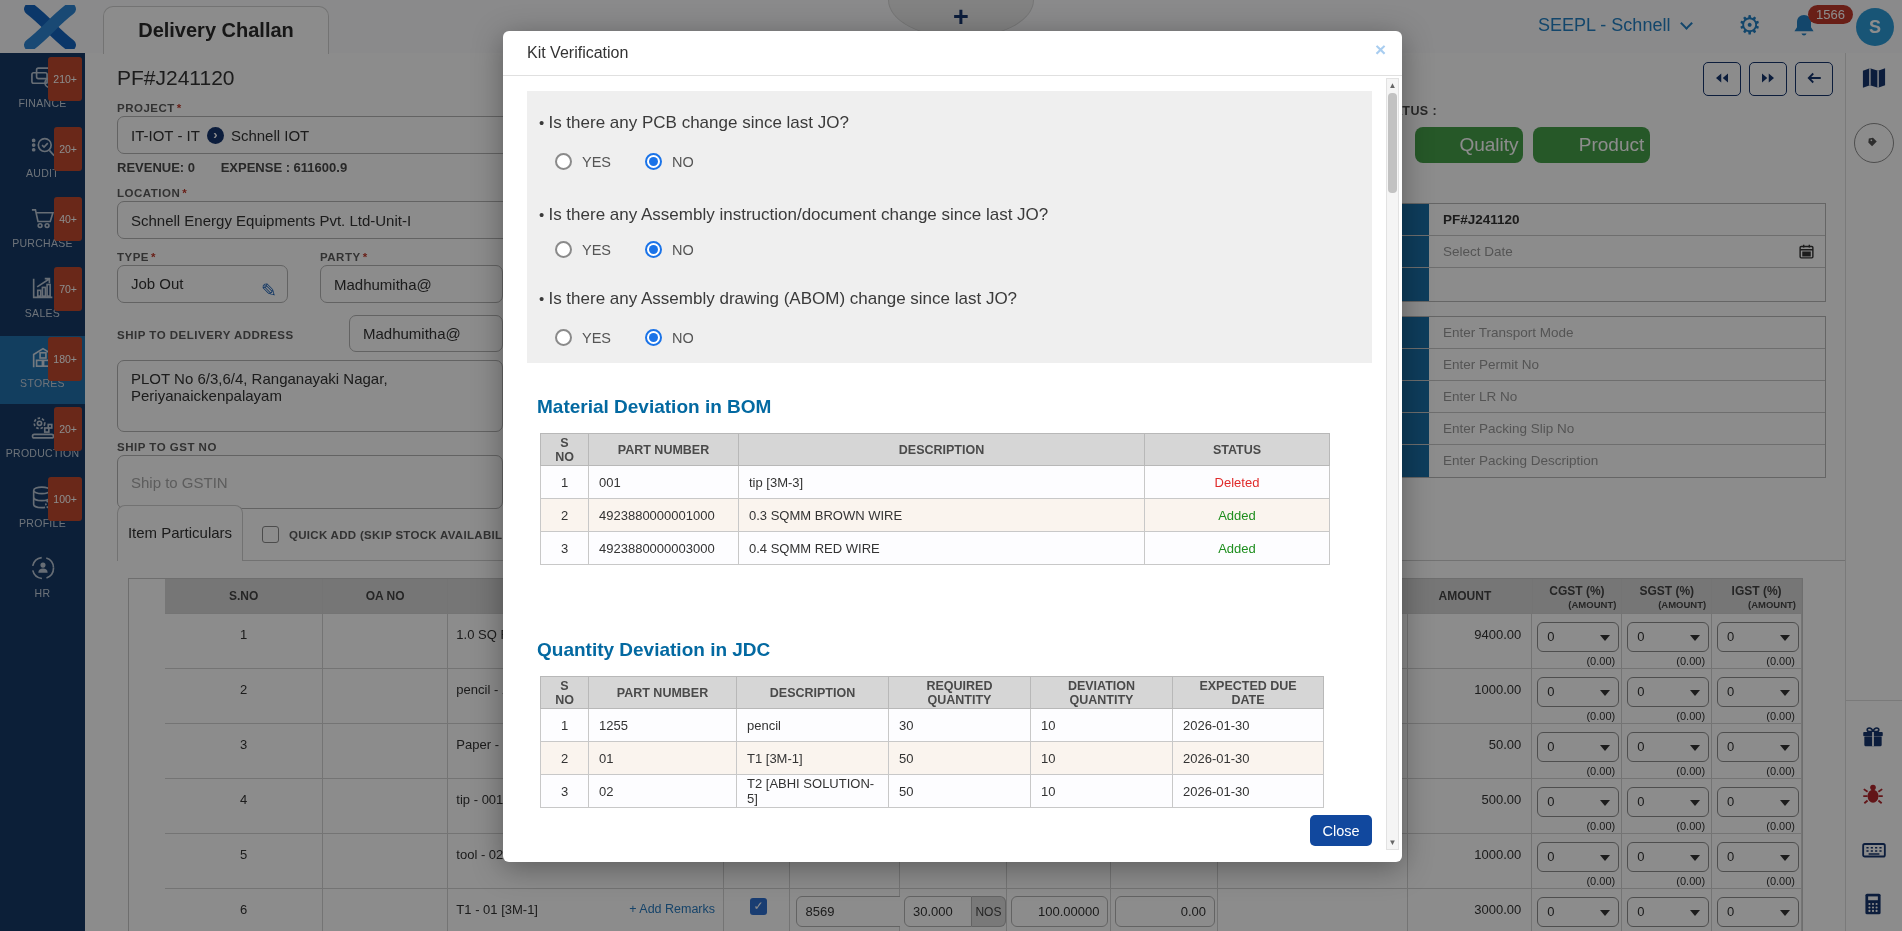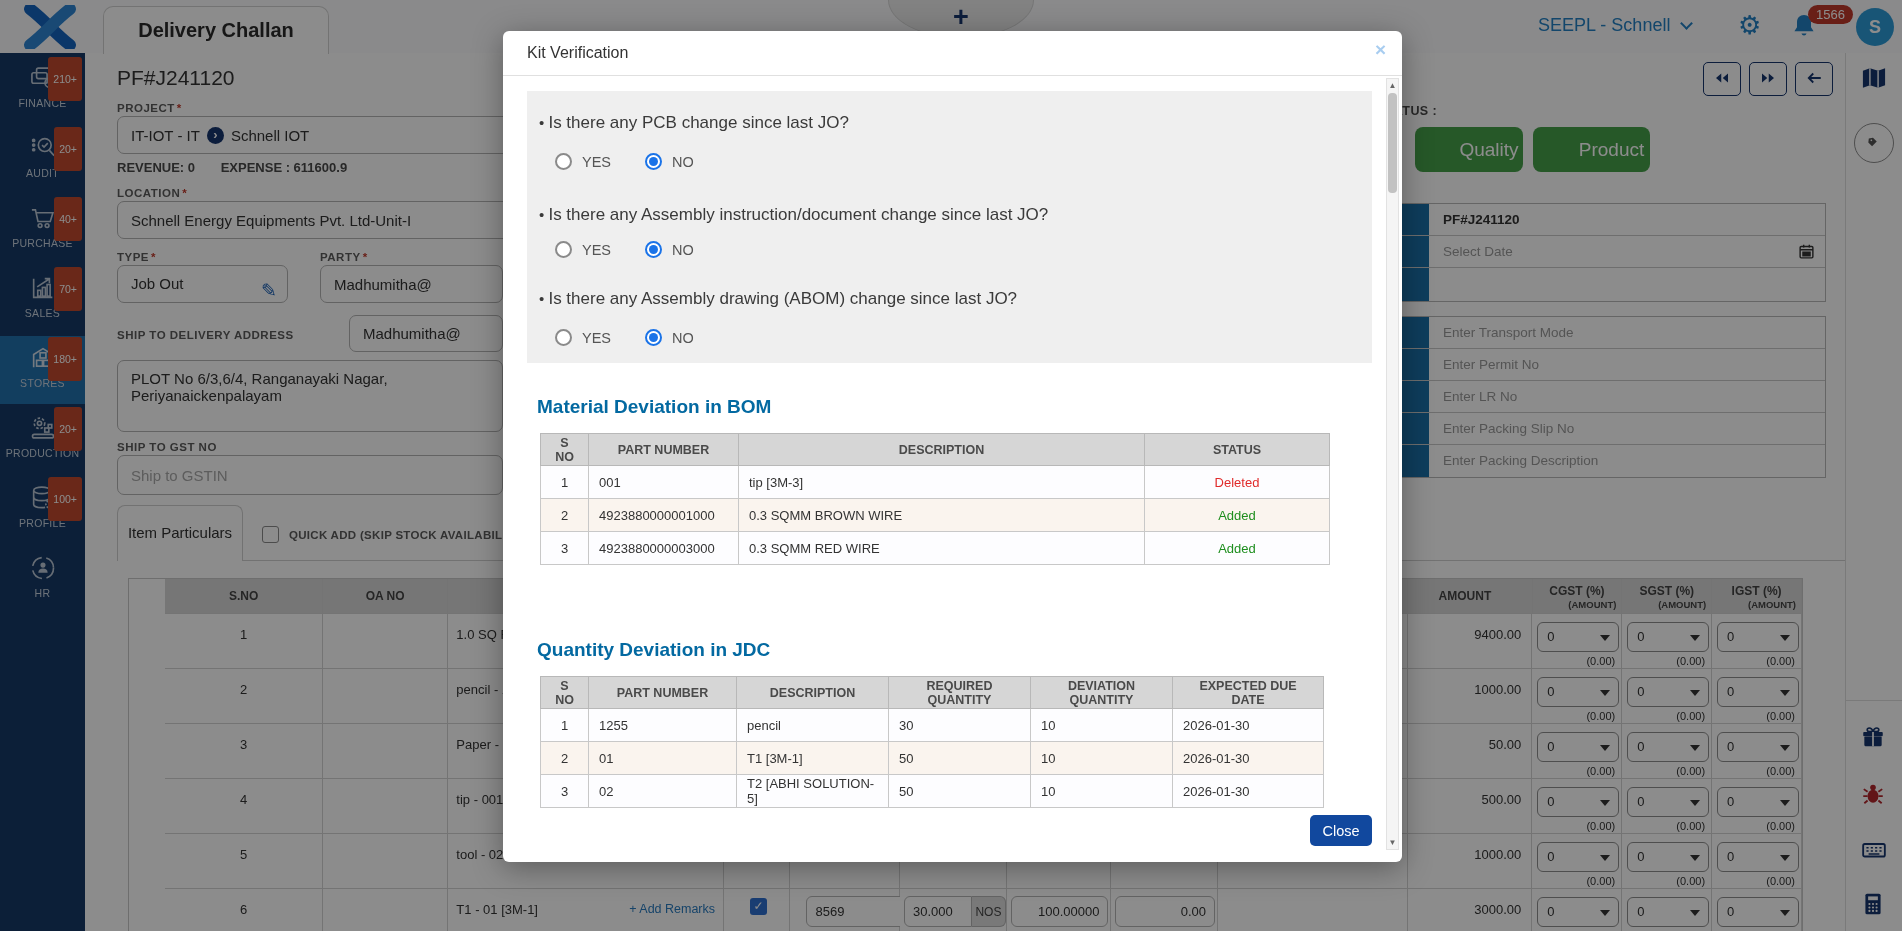--- a/index.html
+++ b/index.html
@@ -81,21 +81,21 @@
   .minp { position:absolute; top:7px; height:31px; border:1px solid #b5b5b5; border-radius:6px;
     font-family:"Liberation Sans", sans-serif; font-size:13px; color:#333; padding:0 8px; background:#fff; }
   .uom { position:absolute; top:7px; height:31px; background:#dcdcdc; border:1px solid #b5b5b5; border-left:none;
     border-radius:0 6px 6px 0; font-size:12px; color:#444; text-align:center; line-height:30px; }
 
   
   .navbtn { position:absolute; top:62px; width:38px; height:34px; border:1.5px solid #16356e; border-radius:5px;
     background:#fff; text-align:center; }
   .navbtn svg { margin-top:7px; }
   .status-lbl { position:absolute; left:1378px; top:104px; font-size:12.5px; font-weight:700; color:#4a4a4a; letter-spacing:.4px; }
-  .gbtn { position:absolute; top:127px; height:45px; background:#46a04a; border-radius:8px; color:#fff;
+  .gbtn { position:absolute; top:127px; height:36px; background:#46a04a; border-radius:8px; color:#fff;
     font-size:19px; font-weight:500; display:flex; align-items:center; justify-content:center; gap:8px;padding-left:48px; }
   .rgroup { position:absolute; left:1392px; width:434px; border:1px solid #b9b9b9; background:#fff; }
   .rrow { position:relative; height:32px; border-bottom:1px solid #c9c9c9; }
   .rrow:last-child { border-bottom:none; }
   .rtag { position:absolute; left:0; top:0; bottom:0; width:36px; background:#1a6fa8; }
   .rval { position:absolute; left:50px; top:8px; font-size:13.5px; font-weight:700; color:#333; }
   .rph { position:absolute; left:50px; top:8px; font-size:13.5px; color:#9a9a9a; }
   .cal { position:absolute; right:10px; top:7px; }
 
   
@@ -261,21 +261,21 @@
     <span class="pencil">✎</span>
   </div>
   <div class="flabel" style="left:320px;top:251px"><span>PARTY</span><span class="req">*</span></div>
   <input class="inp" style="left: 320px; top: 265px; width: 183px; height: 38px;" value="Madhumitha@">
 
   <div class="flabel" style="left:117px;top:329px">SHIP TO DELIVERY ADDRESS</div>
   <input class="inp" style="left: 349px; top: 315px; width: 154px; height: 37px;" value="Madhumitha@">
   <textarea class="inp" style="left: 117px; top: 360px; width: 386px; height: 72px;">PLOT No 6/3,6/4, Ranganayaki Nagar, Periyanaickenpalayam</textarea>
 
   <div class="flabel" style="left:117px;top:441px">SHIP TO GST NO</div>
-  <input class="inp" style="left: 117px; top: 455px; width: 386px; height: 40px;" placeholder="Ship to GSTIN">
+  <input class="inp" style="left: 117px; top: 455px; width: 386px; height: 54px;" placeholder="Ship to GSTIN">
 
   <div class="panel-line"></div>
   <div class="item-tab">Item Particulars</div>
   <div class="qa-box"></div>
   <div class="qa-label">QUICK ADD (SKIP STOCK AVAILABILITY C</div>
 
   <div class="itable">
     <div class="irow ihead">
       <div class="icell c-sno">S.NO</div>
       <div class="icell c-oano">OA NO</div>
@@ -413,21 +413,21 @@
           </div>
         </div>
         <div class="irow">
           <div class="icell c-sno">6</div>
     <div class="icell c-oano"></div>
     <div class="icell c-desc">T1 - 01 [3M-1]<span class="add-remarks">+ Add Remarks</span></div>
     <div class="icell c-3">
             <span class="cbx">✓</span>
           </div>
     <div class="icell c-4">
-            <input class="minp" style="left: 16px; width: 110px;" value="8569">
+            <input class="minp" style="left: 6px; width: 110px;" value="8569">
           </div>
     <div class="icell c-5">
             <input class="minp" style="left: 4px; width: 68px; border-radius: 6px 0px 0px 6px;" value="30.000">
             <span class="uom" style="left:72px;width:34px">NOS</span>
           </div>
     <div class="icell c-6">
             <input class="minp" style="left: 4px; width: 97px; text-align: right;" value="100.00000">
           </div>
     <div class="icell c-7">
             <input class="minp" style="left: 4px; width: 100px; text-align: right;" value="0.00">
@@ -624,21 +624,21 @@
           </tr>
           <tr class="alt">
             <td class="tc">2</td>
     <td>4923880000001000</td>
     <td>0.3 SQMM BROWN WIRE</td>
     <td class="tc" style="color:#1e8e1e">Added</td>
           </tr>
           <tr>
             <td class="tc">3</td>
     <td>4923880000003000</td>
-    <td>0.3 SQMM RED WIRE</td>
+    <td>0.4 SQMM RED WIRE</td>
     <td class="tc" style="color:#1e8e1e">Added</td>
           </tr>
         </tbody>
     </table>
 
     <div class="m-sec" style="top:608px">Quantity Deviation in JDC</div>
     <table class="mtable" style="top:645px;width:784px">
       <thead>
           <tr>
         <th style="width:48px">S NO</th>

